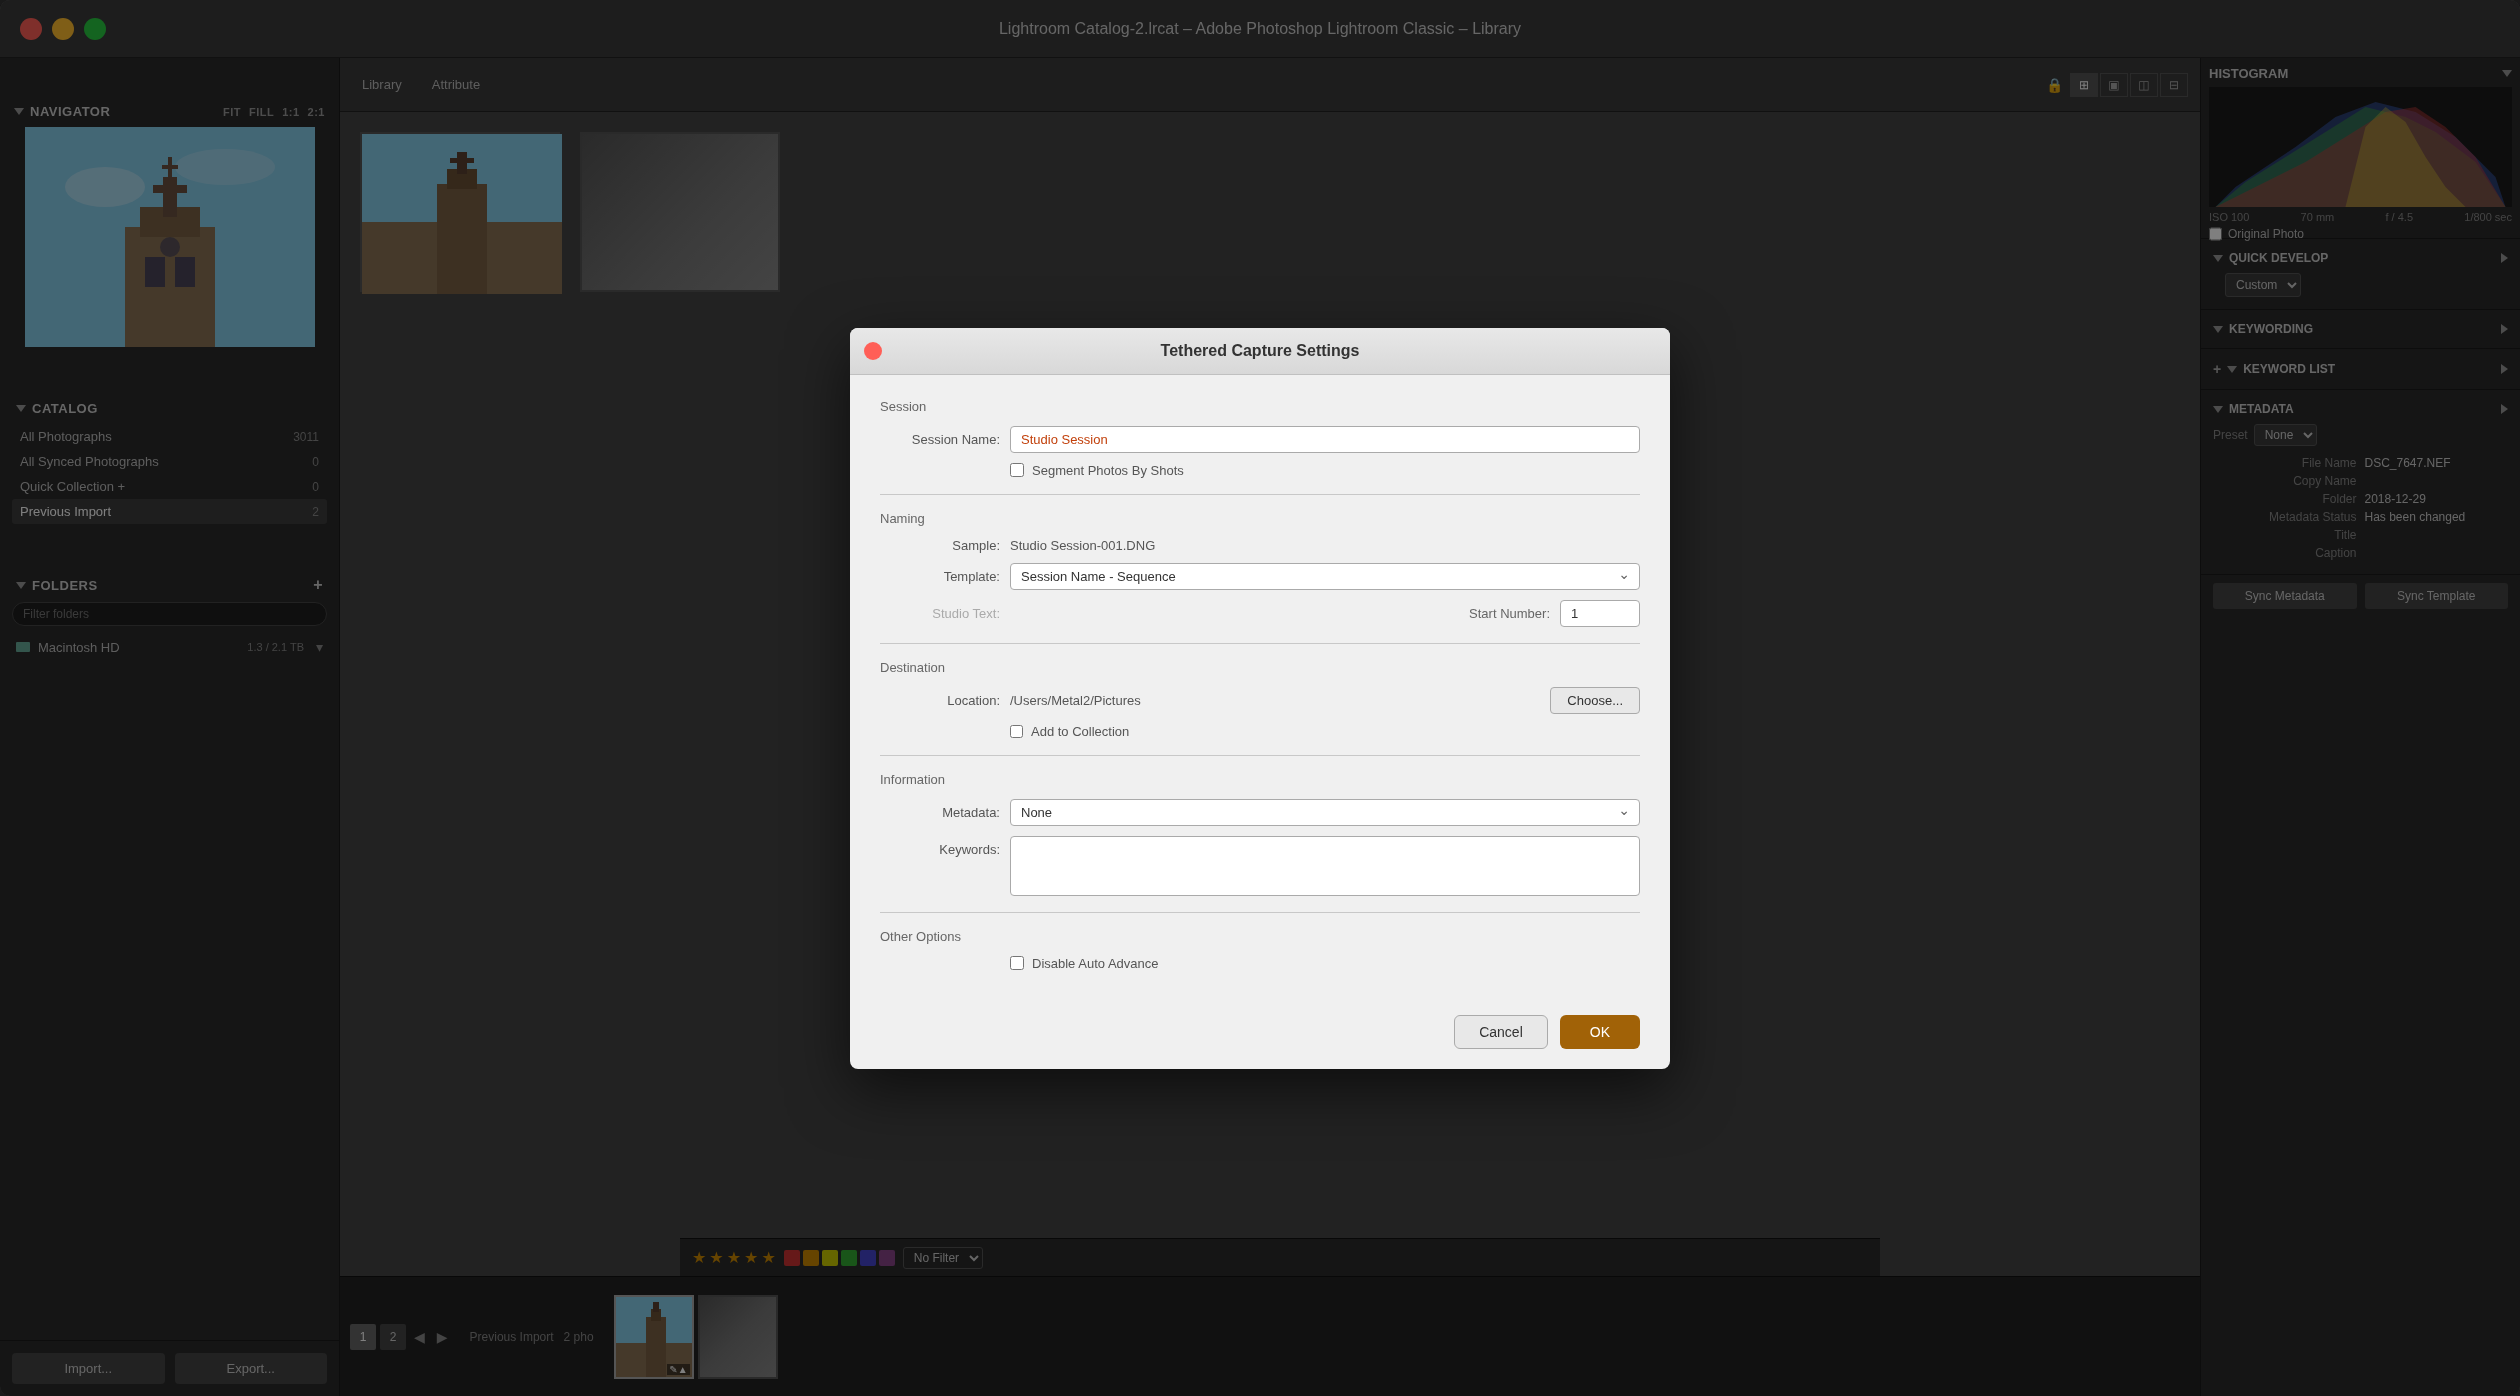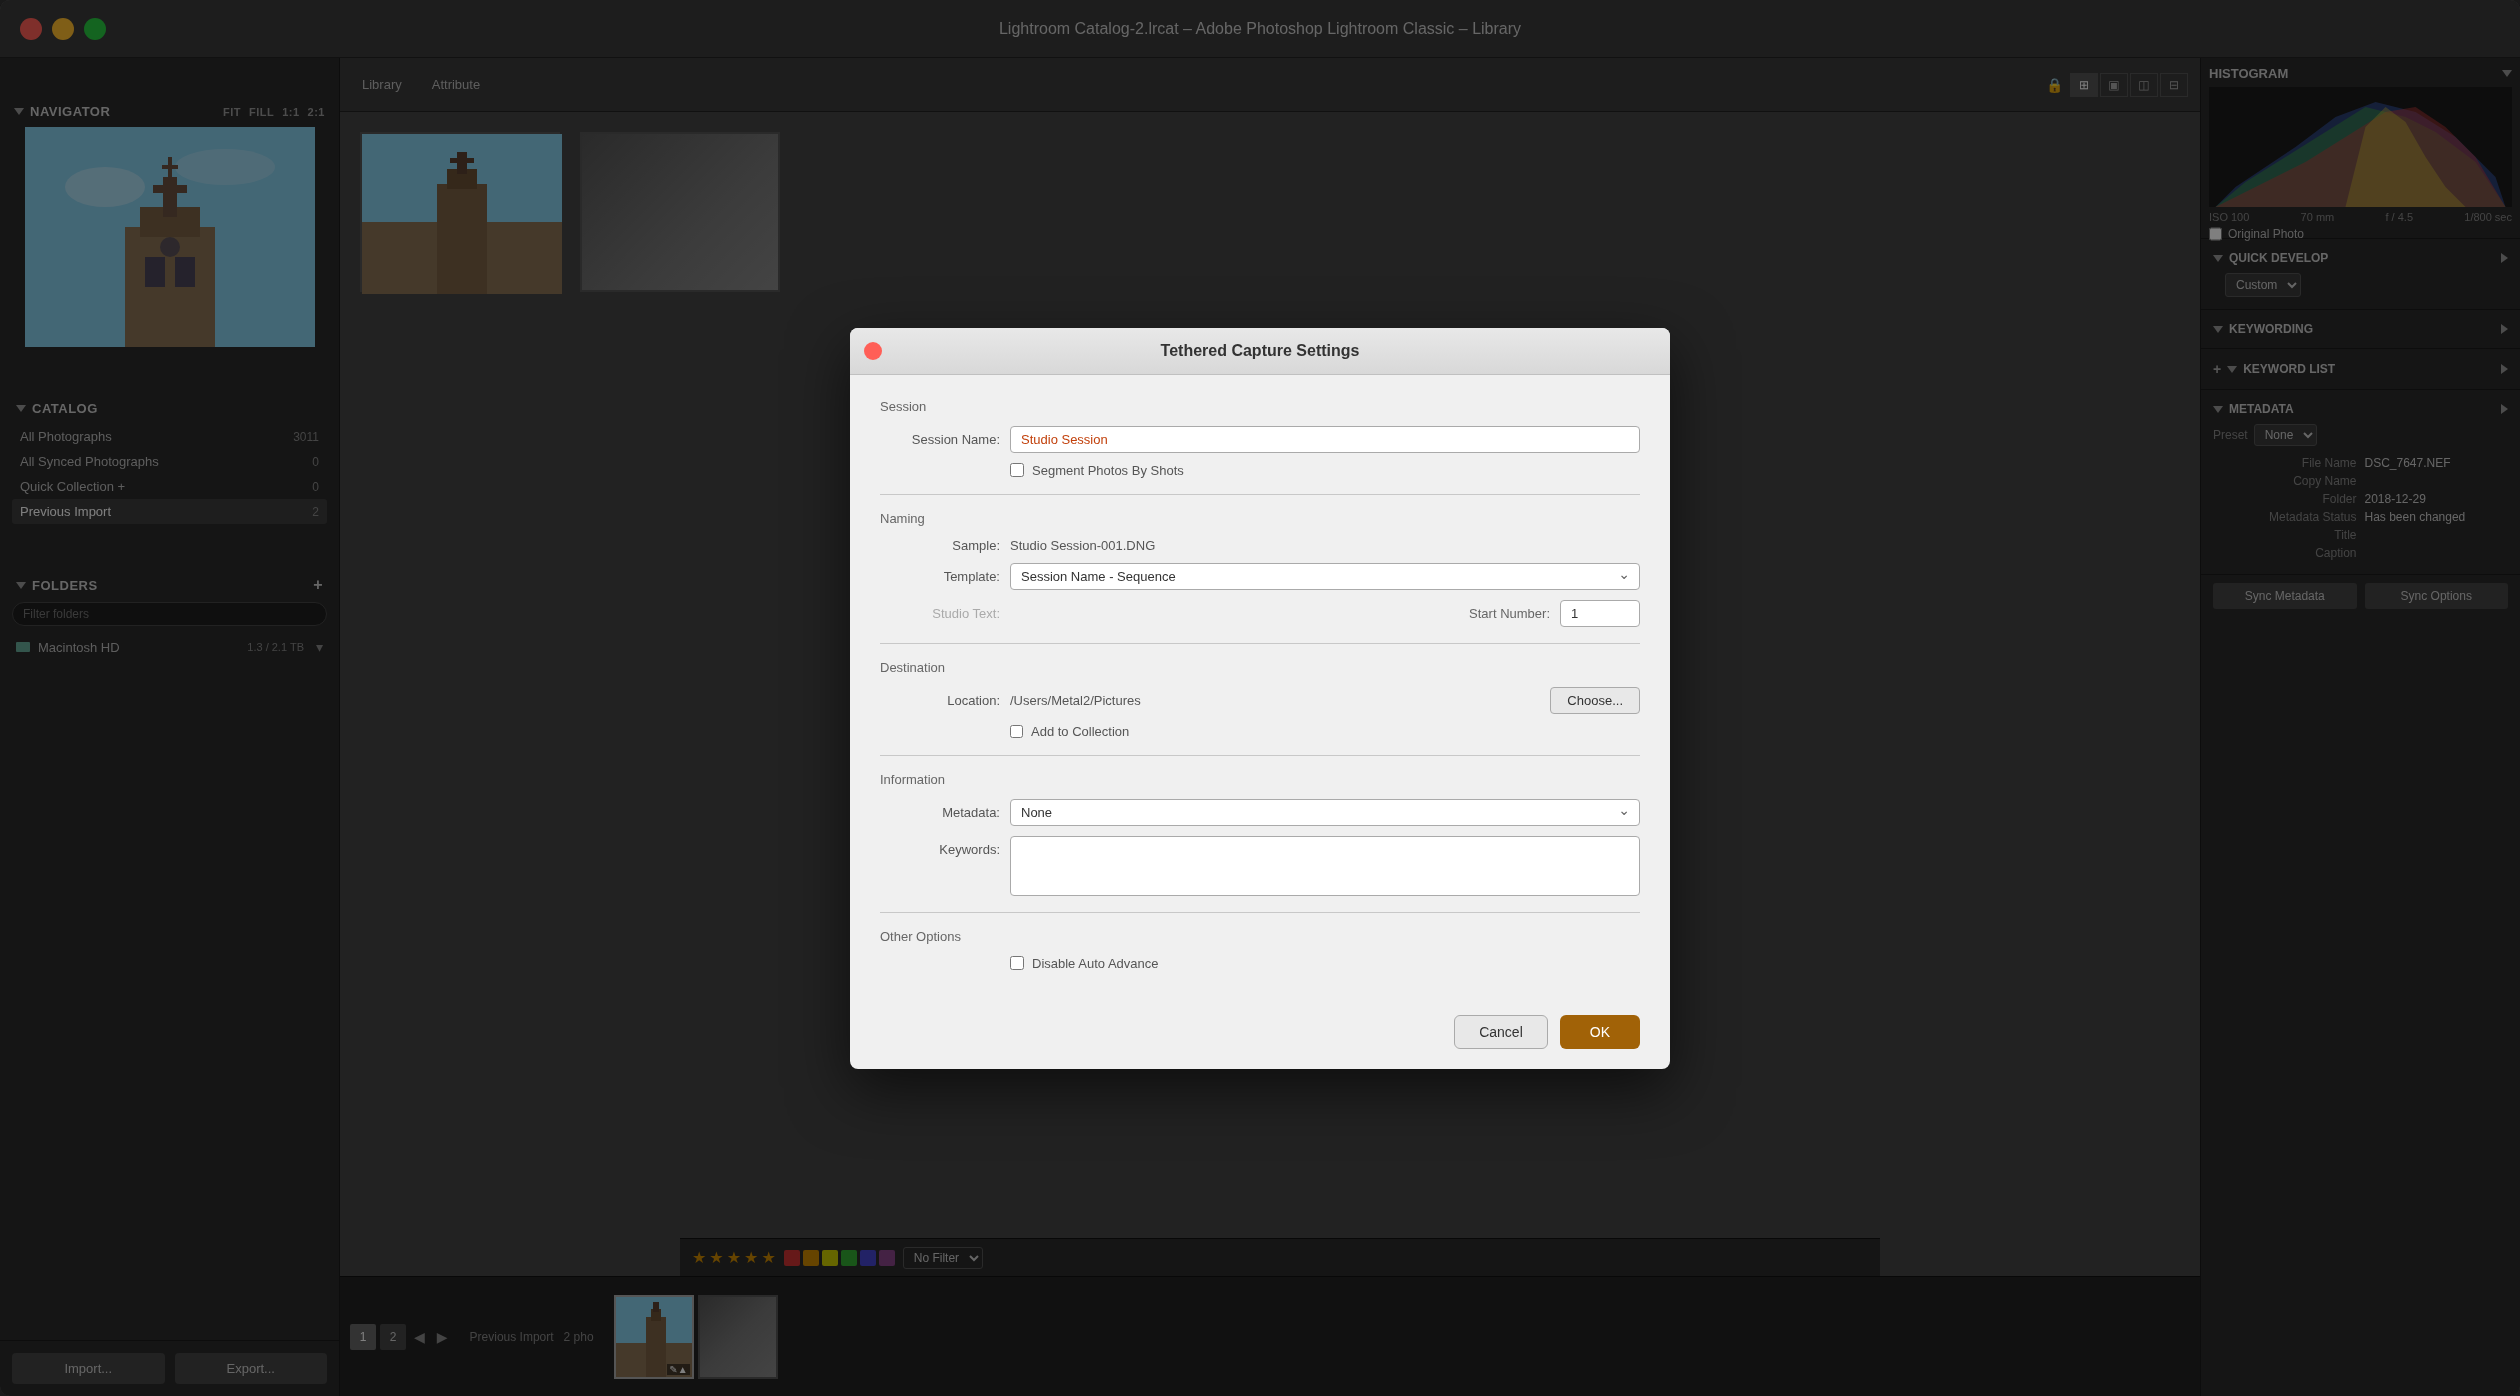--- a/index.html
+++ b/index.html
@@ -982,21 +982,21 @@
           <span class="meta-value">Has been changed</span>
           <span class="meta-label">Title</span>
           <span class="meta-value"></span>
           <span class="meta-label">Caption</span>
           <span class="meta-value"></span>
         </div>
       </div>
 
       <div class="sync-btns">
         <button class="sync-btn">Sync Metadata</button>
-        <button class="sync-btn">Sync Options</button>
+        <button class="sync-btn">Sync Template</button>
       </div>
     </div>
   </div>
 
   <div class="overlay">
     <div class="dialog">
 
       <div class="dialog-titlebar">
         <button class="dialog-close-btn"></button>
         <span class="dialog-title">Tethered Capture Settings</span>

